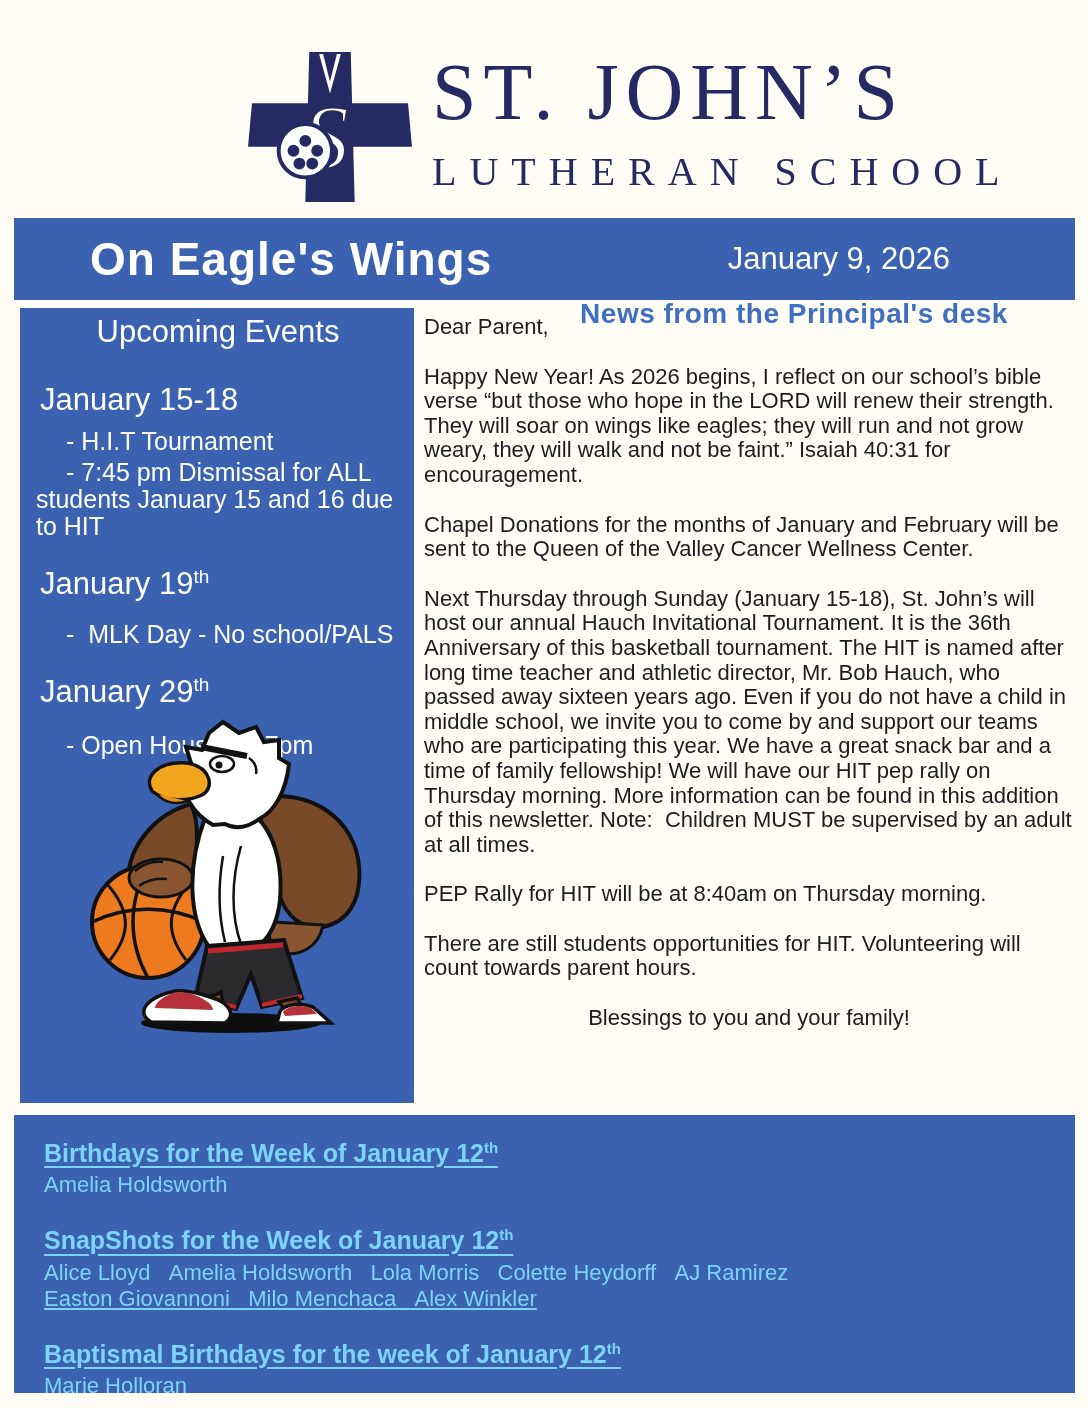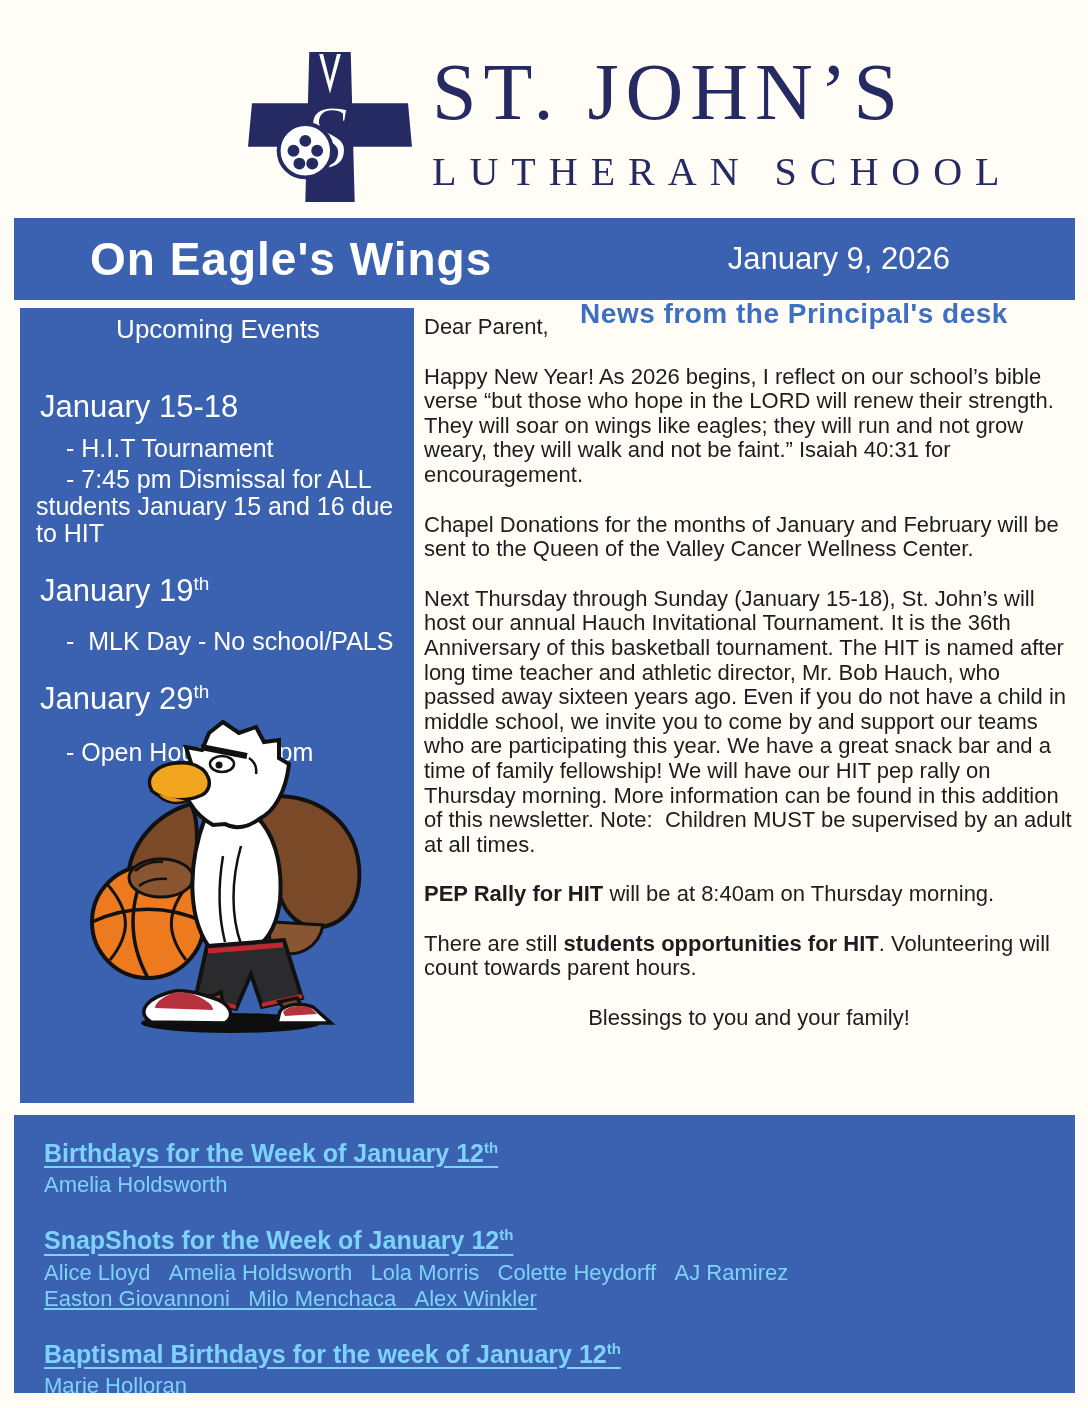--- a/index.html
+++ b/index.html
@@ -32,40 +32,40 @@
     padding: 0 125px 0 76px;
   }
   .banner-title { font-size: 46px; font-weight: 800; letter-spacing: 1px; }
   .banner-date  { font-size: 31px; font-weight: 400; }
 
   
   .sidebar {
     position: absolute; left: 20px; top: 308px; width: 394px; height: 795px;
     background: #3a62b0; color: #ffffff; padding: 6px 14px 0 16px;
   }
-  .sidebar-title { text-align: center; font-size: 26px; margin-bottom: 44px; }
+  .sidebar-title { text-align: center; font-size: 31px; margin-bottom: 32px; }
   .event-date { font-size: 31px; text-underline-offset: 5px; margin: 26px 0 10px 4px; }
   .event-date .sup { font-size: 19px; vertical-align: super; }
   .event-detail { font-size: 25px; line-height: 27px; text-indent: 30px; margin-bottom: 4px; white-space: pre-wrap; }
   .ev1 .event-date { margin-top: 0; }
   .ev2 .event-detail { margin-top: 18px; }
   .ev3 .event-detail { margin-top: 22px; }
   .mascot { position: absolute; left: 48px; top: 398px; width: 310px; height: 330px; }
 
   
   .main-col { position: absolute; left: 424px; top: 298px; width: 650px; color: #1d1d1f; }
   .main-heading {
     position: absolute; top: 0; left: 0; right: 0;
     text-align: center; color: #3f6fc1; font-size: 28px; font-weight: 800; letter-spacing: 0.5px;
     padding-left: 90px;
   }
   .letter { padding-top: 17px; font-size: 22px; line-height: 24.6px; }
   .letter p { margin-bottom: 25px; }
   .letter .closing { text-align: center; margin-top: 25px; }
-  .b { font-weight: bold; }
+  .b { font-weight: normal; }
 
   
   .footer {
     position: absolute; left: 14px; top: 1115px; width: 1061px; height: 278px;
     background: #3a62b0; color: #7dd3fc; padding: 24px 44px 0 30px;
   }
   .f-section { margin-bottom: 28px; }
   .f-title { font-size: 25px; font-weight: bold; text-decoration: underline; text-underline-offset: 4px; }
   .f-title .sup { font-size: 15px; vertical-align: super; }
   .f-names { font-size: 22px; line-height: 26px; margin-top: 4px; white-space: pre-wrap; }

